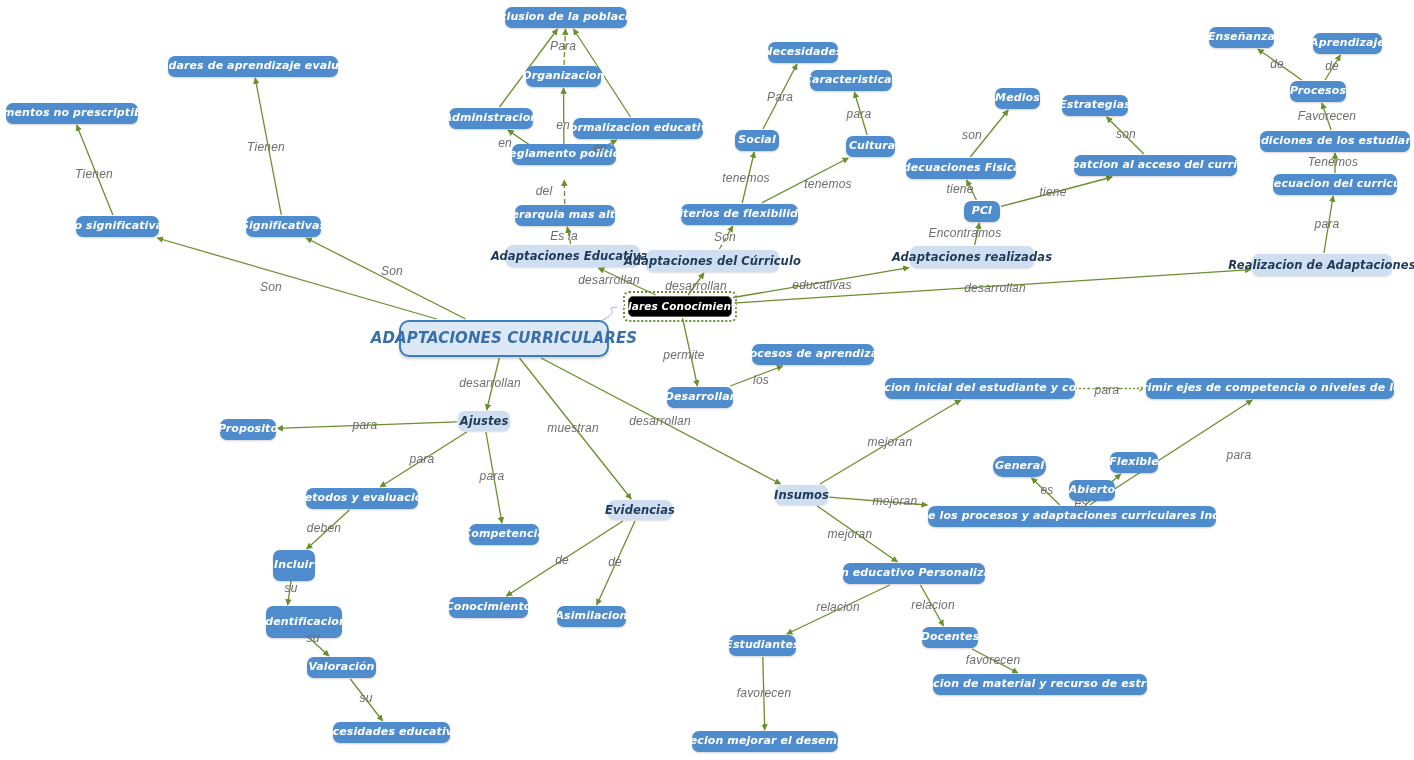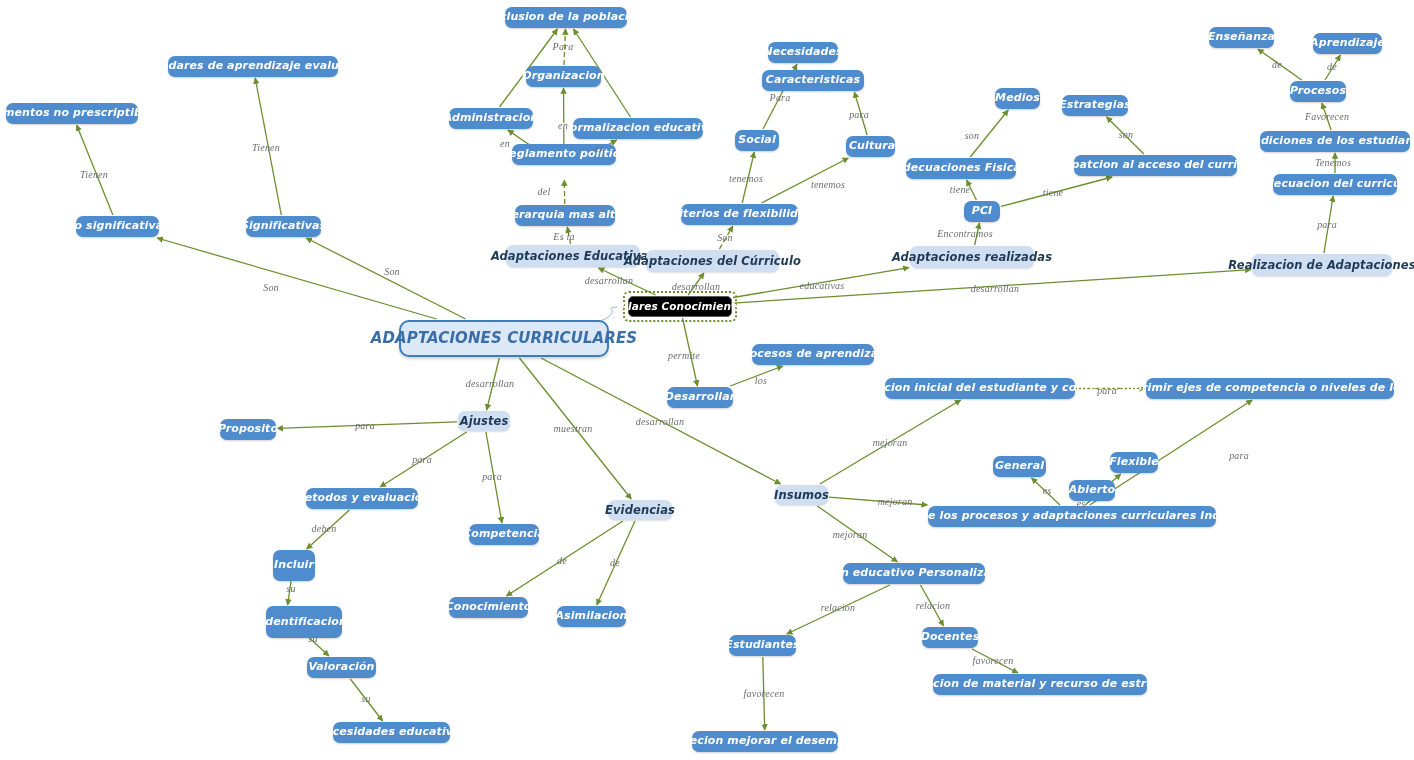--- a/index.html
+++ b/index.html
@@ -66,23 +66,23 @@
     box-shadow: 0 2px 3px rgba(0,0,0,.18);
   }
   .sel-wrap {
     position: absolute;
     border: 2px dotted #6b8f2e;
     border-radius: 6px;
     box-sizing: border-box;
   }
   .lbl {
     position: absolute;
-    font-family: Liberation Serif, serif;
+    font-family: Liberation Sans, sans-serif;
     font-style: italic;
-    font-size: 10px;
+    font-size: 12px;
     color: #6d6d6d;
     white-space: nowrap;
     background: transparent;
     transform: translate(-50%, -50%);
     letter-spacing: .2px;
   }
 </style>
 </head>
 <body>
 
@@ -193,21 +193,21 @@
       </div>
       <div class="node blue" style="left: 515px; top: 205px; width: 100px; height: 21px;">
         <span>Jerarquia mas alta</span>
       </div>
       <div class="node light" style="left: 506px; top: 245px; width: 134px; height: 22px;">
         <span>Adaptaciones Educativas</span>
       </div>
       <div class="node blue" style="left: 768px; top: 42px; width: 70px; height: 21px;">
         <span>Necesidades</span>
       </div>
-      <div class="node blue" style="left: 762px; top: 70px; width: 102px; height: 21px; text-align: right;">
+      <div class="node blue" style="left: 810px; top: 70px; width: 82px; height: 21px; text-align: right;">
         <span>Caracteristicas</span>
       </div>
       <div class="node blue" style="left: 735px; top: 130px; width: 44px; height: 21px;">
         <span>Social</span>
       </div>
       <div class="node blue" style="left: 846px; top: 136px; width: 49px; height: 21px; padding-left: 7px;">
         <span>Cultural</span>
       </div>
       <div class="node blue" style="left: 681px; top: 204px; width: 117px; height: 21px;">
         <span>Criterios de flexibilidad</span>
@@ -292,21 +292,21 @@
       </div>
       <div class="node light" style="left: 775px; top: 485px; width: 53px; height: 20px;">
         <span>Insumos</span>
       </div>
       <div class="node blue" style="left: 885px; top: 378px; width: 190px; height: 21px;">
         <span>Evaluacion inicial del estudiante y contexto</span>
       </div>
       <div class="node blue" style="left: 1146px; top: 378px; width: 248px; height: 21px;">
         <span>Suprimir ejes de competencia o niveles de logro</span>
       </div>
-      <div class="node blue" style="left: 993px; top: 456px; width: 53px; height: 21px;">
+      <div class="node blue" style="left: 993px; top: 456px; width: 53px; height: 21px; border-radius: 10px;">
         <span>General</span>
       </div>
       <div class="node blue" style="left: 1110px; top: 452px; width: 48px; height: 21px;">
         <span>Flexible</span>
       </div>
       <div class="node blue" style="left: 1069px; top: 480px; width: 46px; height: 21px;">
         <span>Abierto</span>
       </div>
       <div class="node blue" style="left: 928px; top: 506px; width: 288px; height: 21px;">
         <span>Analisis de los procesos y adaptaciones curriculares Individuales</span>

